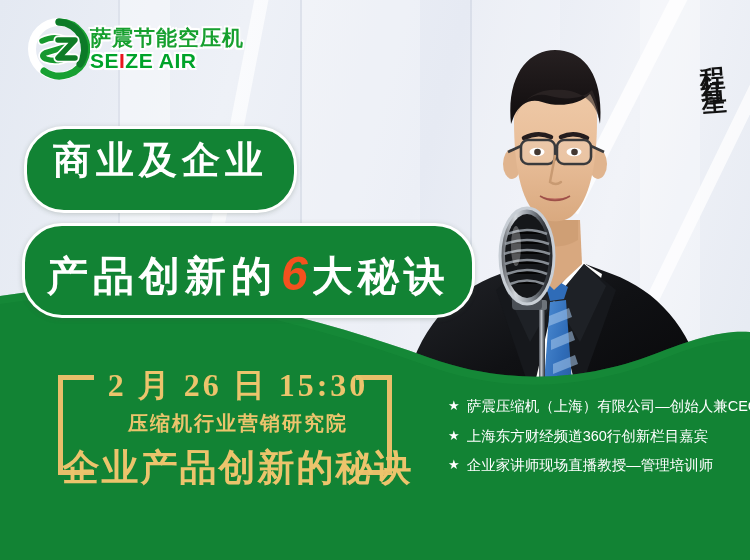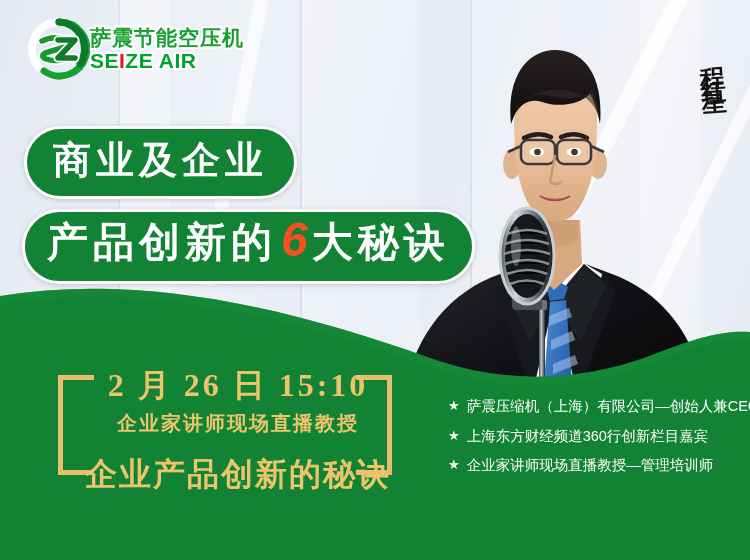--- a/index.html
+++ b/index.html
@@ -65,41 +65,41 @@
     display:inline-block;
     background:#128334;
     color:#fff;
     border:3.5px solid #fff;
     border-radius:40px;
     font-weight:bold;
     letter-spacing:5px;
     white-space:nowrap;
     box-shadow:0 1px 5px rgba(60,80,60,.25);
   }
-  .pill.one { font-size:38px; padding:6px 26px 10px;text-align:right; }
-  .pill.two { font-size:41px; padding:0 22px 11px; margin-top:10px; margin-left:-2px; }
+  .pill.one { font-size:38px; padding:6px 26px 24px;text-align:right; }
+  .pill.two { font-size:41px; padding:20px 22px 11px; margin-top:10px; margin-left:-2px; }
   .pill .six { color:#f4511e; font-size:48px; font-style:italic; font-weight:bold; letter-spacing:0; padding:0 4px; }
 
   
   .green-panel { position:absolute; left:0; top:0; width:750px; height:560px; z-index:5; pointer-events:none; }
 
   
   .date-block { position:absolute; left:56px; top:368px; width:364px; z-index:9; text-align:center; }
   .date-line {
     font-family:"Liberation Serif", serif;
     font-size:32px; font-weight:bold; color:#ecc46c;
     letter-spacing:3px; line-height:1.1;
   }
   .sub-line {
     font-size:20px; font-weight:bold; color:#ecc46c;
     letter-spacing:2px; margin-top:7px;
   }
   .big-line {
-    font-size:32px; font-weight:bold; color:#ecc46c;
-    letter-spacing:2px; margin-top:16px; white-space:nowrap;
+    font-size:37px; font-weight:bold; color:#ecc46c;
+    letter-spacing:2px; margin-top:6px; white-space:nowrap;
   }
   .bracket { position:absolute; width:36px; height:100px; z-index:9; }
   .bracket i { position:absolute; background:#e8be6a; display:block; }
   .bracket.left  { left:58px; top:375px; }
   .bracket.right { left:356px; top:375px; }
   .bracket .v { width:5px; height:100px; }
   .bracket .h { height:5px; width:36px; }
   .bracket.left  .v { left:0; top:0; }
   .bracket.left  .t { top:0; left:0; }
   .bracket.left  .b { bottom:0; left:0; }
@@ -283,22 +283,22 @@
       <i class="h t"></i>
       <i class="h b"></i>
   </div>
   <div class="bracket right">
     <i class="v"></i>
       <i class="h t"></i>
       <i class="h b"></i>
   </div>
 
   <div class="date-block">
-    <div class="date-line">2 月 26 日 15:10</div>
-    <div class="sub-line">企业家讲师现场直播教授</div>
+    <div class="date-line">2 月 26 日 15:30</div>
+    <div class="sub-line">压缩机行业营销研究院</div>
     <div class="big-line">企业产品创新的秘诀</div>
   </div>
 
   <div class="credentials">
     <div class="cred-item">
       <span class="cred-star">★</span>
       <span>萨震压缩机（上海）有限公司—创始人兼CEO</span>
     </div>
     <div class="cred-item">
       <span class="cred-star">★</span>

